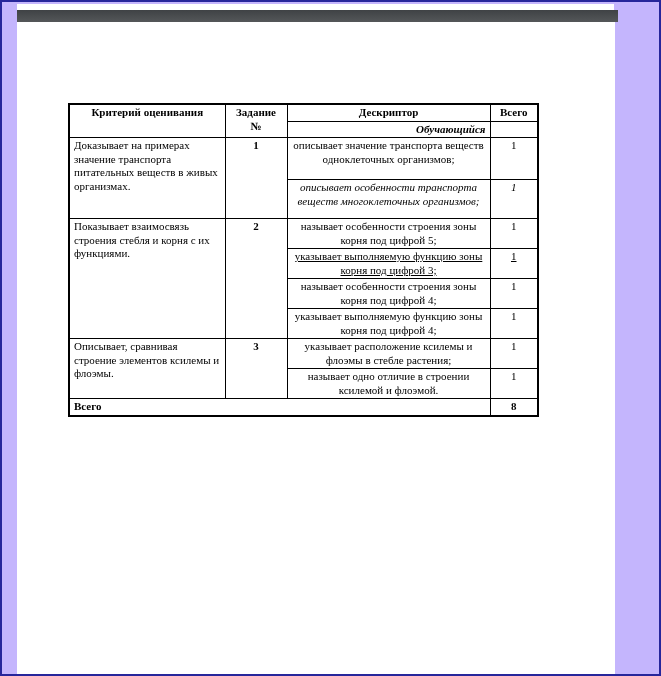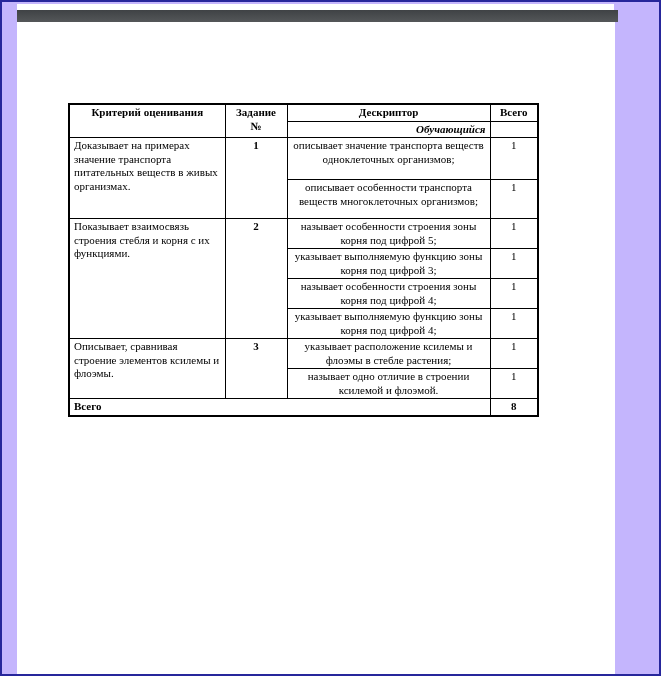--- a/index.html
+++ b/index.html
@@ -39,22 +39,22 @@
   th{font-weight:bold;text-align:center;padding:2px 2px;}
   .c-crit{padding:1px 17px 1px 5px;text-align:left;font-weight:normal;}
   .c-task{text-align:center;font-weight:bold;}
   .c-desc{padding:1px 28px 1px 5px;text-align:center;}
   .c-score{text-align:center;}
   .sub-head{font-weight:bold;font-style:italic;text-align:right;padding:0 4px 0 5px;}
   .task-2{padding-top:15px;}
   .total-label{font-weight:bold;text-align:left;padding-left:5px;}
   .total-score{font-weight:bold;text-align:center;}
   tr.h1{height:17px;} tr.h2{height:14px;}
-  tr.r1a{height:42px;margin-left:41px;} tr.r1b{height:39px;}
-  tr.r2a{height:30px;margin-top:32px;} tr.r2b{height:29px;} tr.r2c{height:29px;} tr.r2d{height:27px;margin-top:48px;}
+  tr.r1a{height:42px;margin-left:41px;} tr.r1b{height:39px;font-style:italic;}
+  tr.r2a{height:30px;margin-top:32px;} tr.r2b{height:29px;text-decoration:underline;} tr.r2c{height:29px;} tr.r2d{height:27px;margin-top:48px;}
   tr.r3a{height:30px;} tr.r3b{height:25px;}
   tr.rt{height:15px;}
 </style>
 </head>
 <body>
 
 <div class="viewer">
   <div class="prev-page-edge"></div>
   <div class="page-gap"></div>
   <div class="page">

